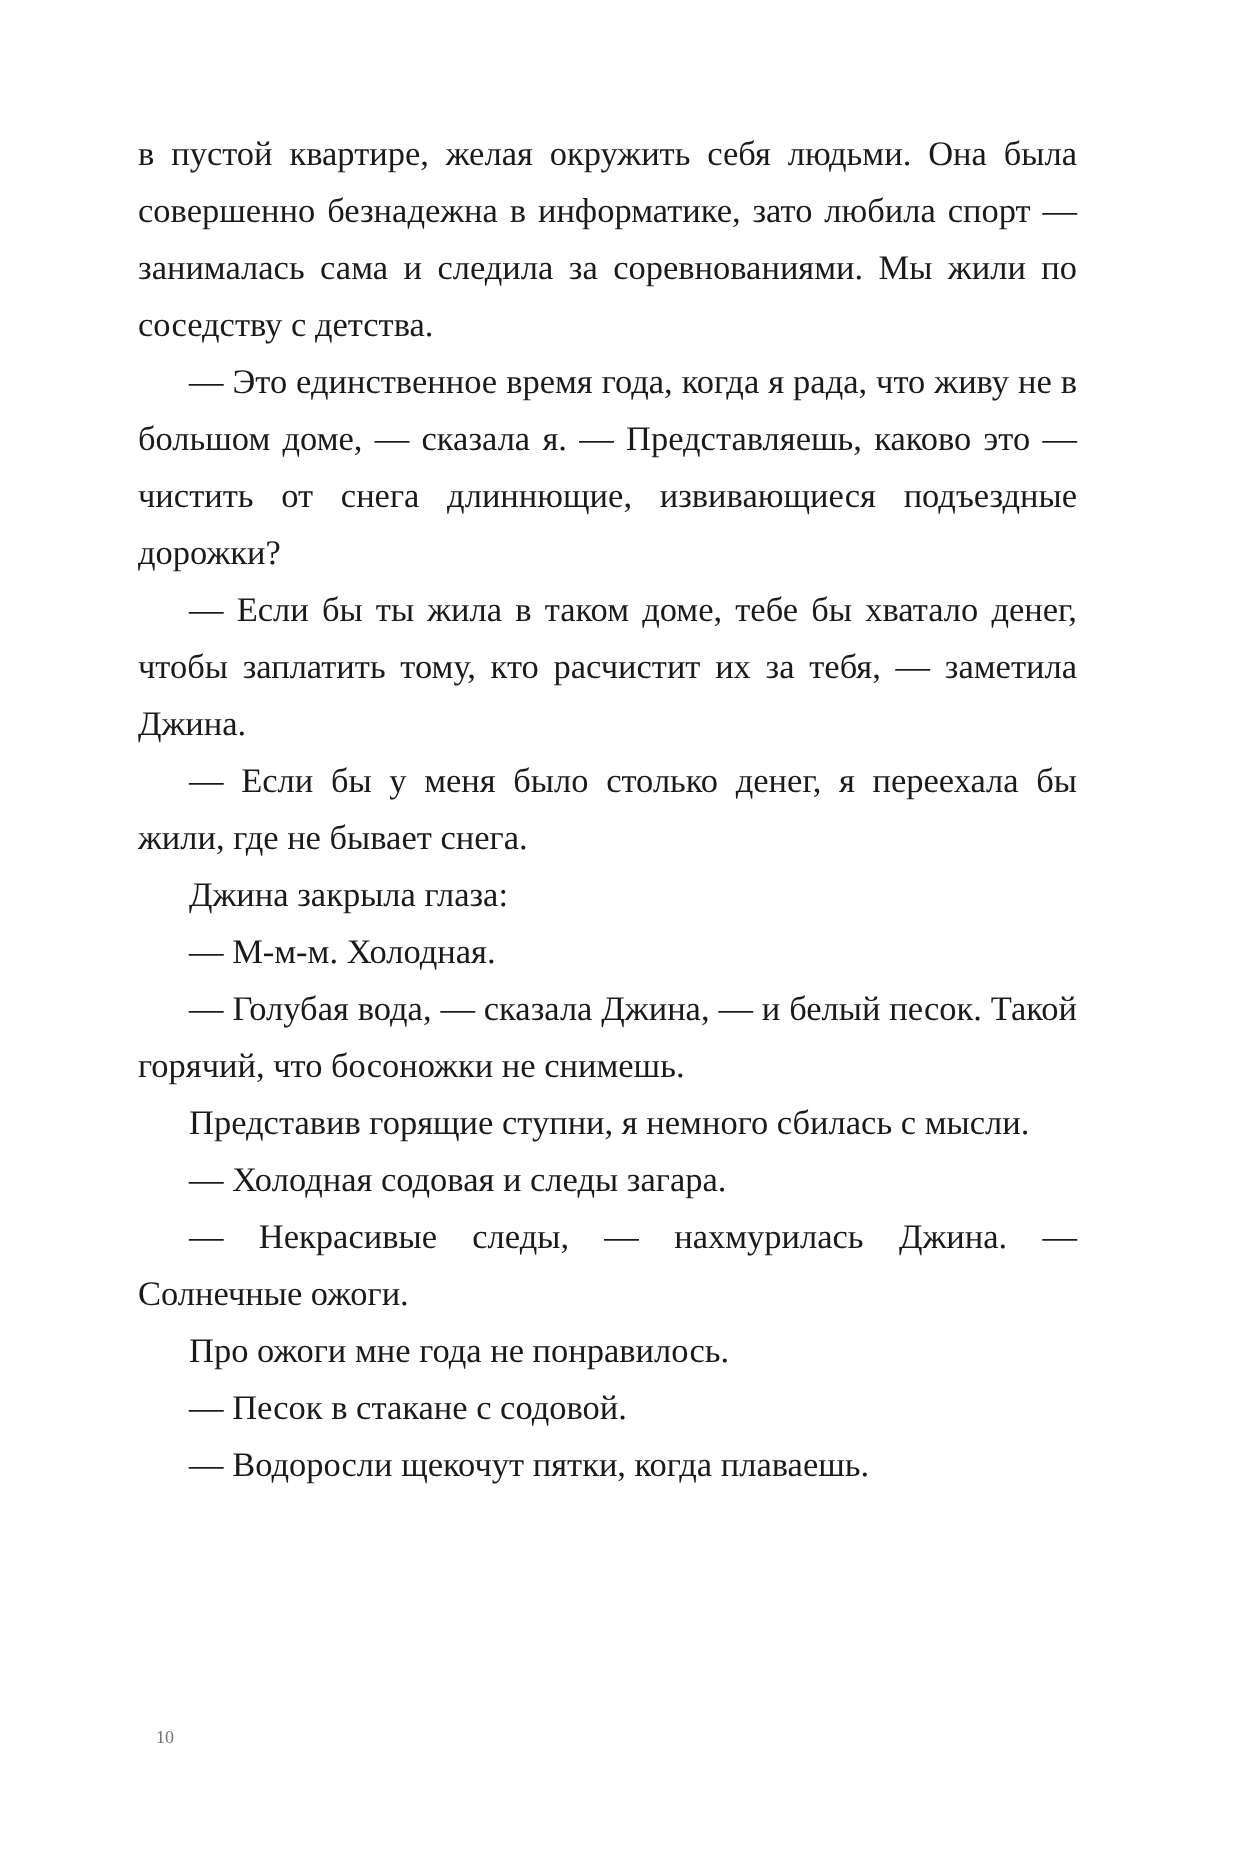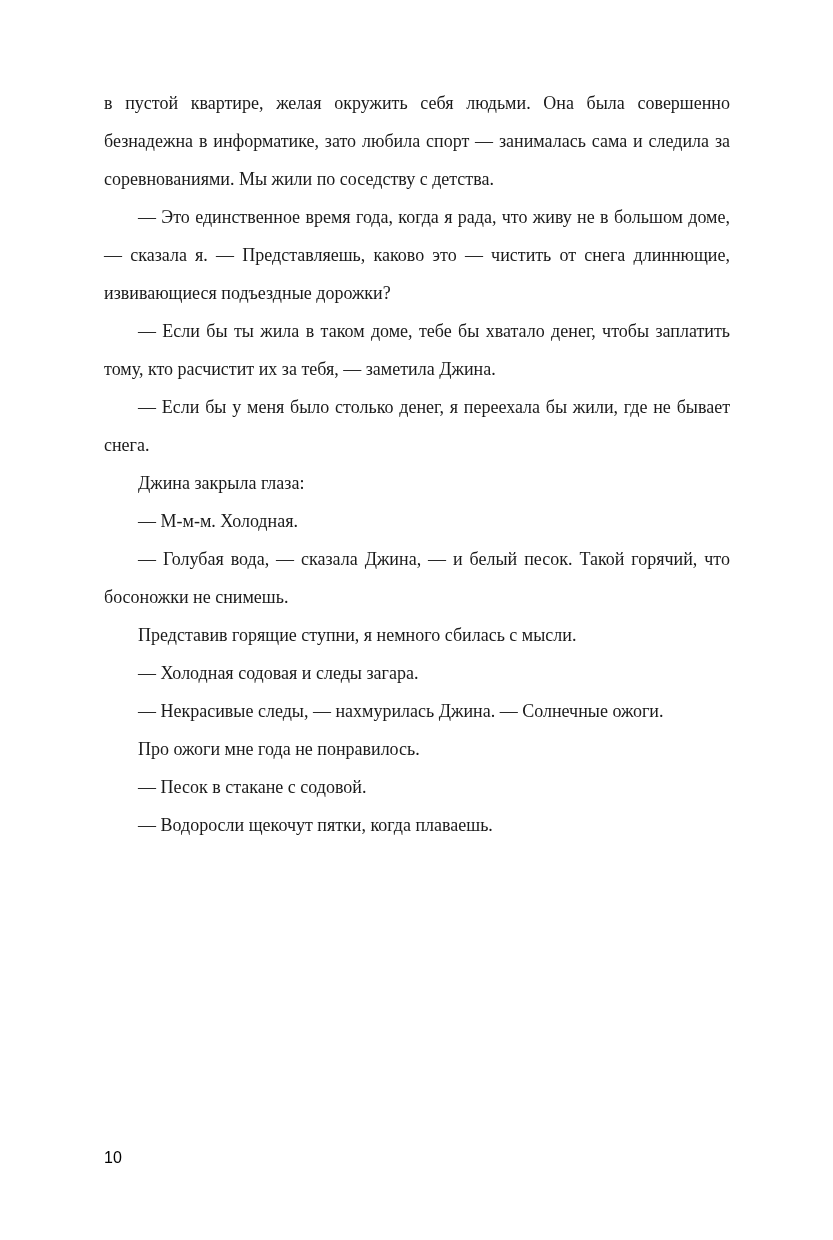--- a/index.html
+++ b/index.html
@@ -13,41 +13,41 @@
     height: 1240px;
     background: #ffffff;
     box-sizing: border-box;
     overflow: hidden;
     font-family: "Liberation Serif", "DejaVu Serif", serif;
     color: #1a1a1a;
   }
   .text-block {
     position: absolute;
     top: 84px;
-    left: 104px;
+    left: 92px;
     width: 626px;
-    font-size: 18px;
+    font-size: 23px;
     line-height: 38px;
     text-align: justify;
   }
   .text-block p {
     margin: 0;
     padding: 0;
   }
   .text-block p.indent {
     text-indent: 34px;
   }
   .page-number {
     position: absolute;
     left: 104px;
     top: 1148px;
-    font-size: 16px;
+    font-size: 12px;
     line-height: 20px;
-    color: #000000;
-    font-family: Liberation Sans, sans-serif;
+    color: #737373;
+    font-family: Liberation Serif, serif;
   }
 </style>
 </head>
 <body>
 
 <div class="page">
 
   <div class="text-block">
     <p>в пустой квартире, желая окружить себя людьми. Она была совершенно безнадежна в информатике, зато любила спорт — занималась сама и следила за соревнованиями. Мы жили по соседству с детства.</p>
     <p class="indent">— Это единственное время года, когда я рада, что живу не в большом доме, — сказала я. — Представляешь, каково это — чистить от снега длиннющие, извивающиеся подъездные дорожки?</p>

